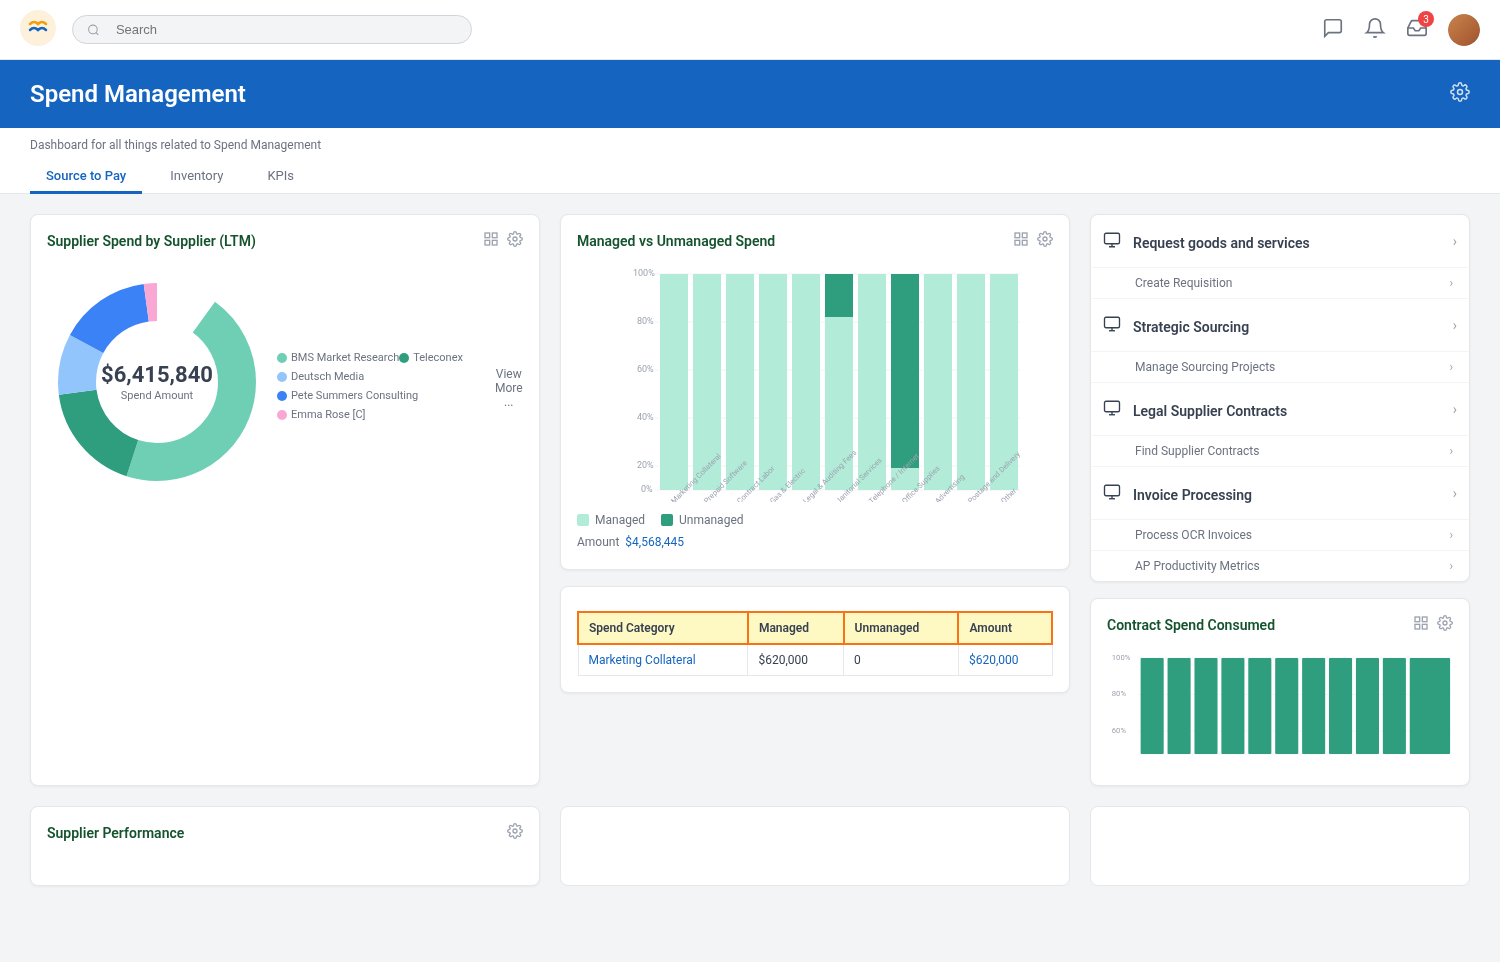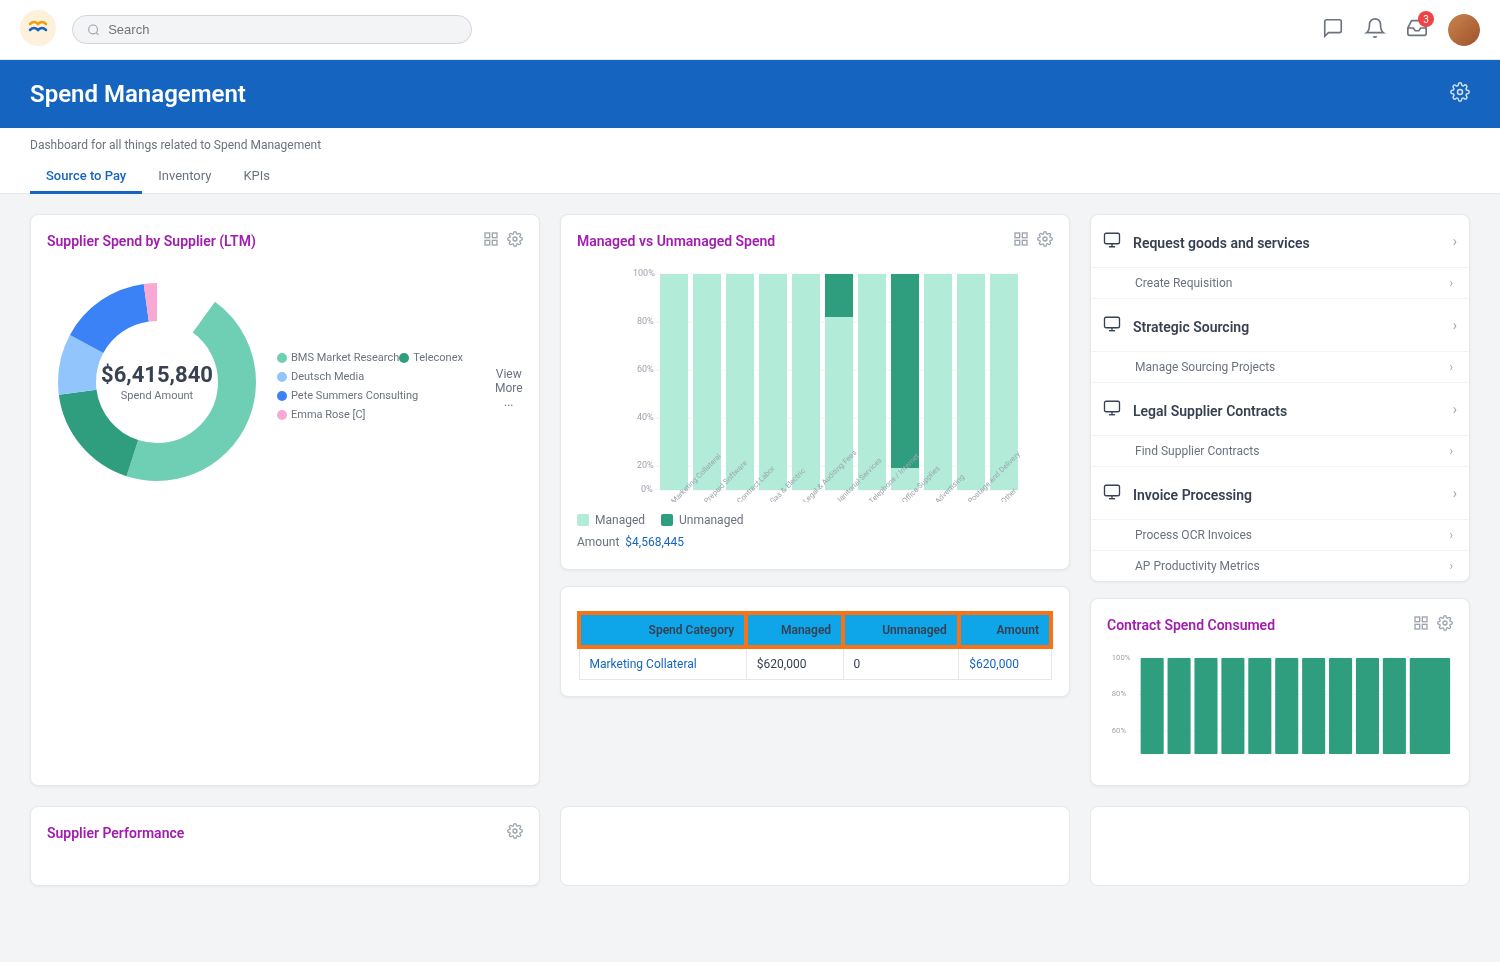--- a/index.html
+++ b/index.html
@@ -17,21 +17,21 @@
       position: relative;
       z-index: 10;
     }
     .search-bar {
       display: flex;
       align-items: center;
       background: #f3f4f6;
       border: 1px solid #d1d5db;
       border-radius: 20px;
       padding: 6px 14px;
-      gap: 8px;
+      gap: 16px;
       width: 400px;
     }
     .search-bar input {
       border: none;
       background: transparent;
       outline: none;
       font-size: 13px;
       color: #6b7280;
       width: 100%;
     }
@@ -65,21 +65,21 @@
     .page-header-title { color: #fff; font-size: 24px; font-weight: 600; }
     .header-gear { color: #fff; opacity: 0.8; cursor: pointer; font-size: 18px; }
 
     
     .sub-header {
       background: #fff;
       padding: 10px 30px 0;
       border-bottom: 1px solid #e5e7eb;
     }
     .sub-title { font-size: 12px; color: #6b7280; margin-bottom: 8px; }
-    .tabs { display: flex; gap: 0; }
+    .tabs { display: flex; gap: 12px; }
     .tab {
       padding: 8px 16px;
       cursor: pointer;
       font-size: 13px;
       color: #6b7280;
       border-bottom: 3px solid transparent;
       margin-bottom: -1px;
     }
     .tab.active { color: #1565c0; border-bottom-color: #1565c0; font-weight: 500; }
 
@@ -98,21 +98,21 @@
       border: 1px solid #e5e7eb;
       padding: 16px;
       box-shadow: 0 1px 3px rgba(0,0,0,0.05);
     }
     .card-header {
       display: flex;
       align-items: center;
       justify-content: space-between;
       margin-bottom: 12px;
     }
-    .card-title { font-size: 14px; font-weight: 600; color: #a21caf; }
+    .card-title { font-size: 14px; font-weight: 600; color: #14532d; }
     .card-icons { display: flex; gap: 8px; color: #9ca3af; }
 
     
     .donut-container {
       display: flex;
       align-items: center;
     }
     .donut-wrapper {
       position: relative;
       width: 220px;
@@ -137,21 +137,21 @@
 
     
     .chart-legend { display: flex; gap: 16px; margin: 8px 0; }
     .chart-legend-item { display: flex; align-items: center; gap: 6px; font-size: 12px; color: #6b7280; }
     .legend-square { width: 12px; height: 12px; border-radius: 2px; }
     .amount-row { font-size: 12px; color: #6b7280; margin: 4px 0; }
     .amount-value { color: #1565c0; font-weight: 400; }
 
     
     .spend-table { width: 100%; border-collapse: collapse; margin-top: 8px; font-size: 12px; }
-    .spend-table th { background: #0ea5e9; padding: 8px 10px; text-align: right; font-weight: 600; color: #374151; border: 4px solid #f97316; }
+    .spend-table th { background: #fef9c3; padding: 8px 10px; text-align: left; font-weight: 600; color: #374151; border: 2px solid #f97316; }
     .spend-table td { padding: 8px 10px; border: 1px solid #e5e7eb; color: #374151; }
     .spend-table td a { color: #1565c0; text-decoration: none; }
 
     
     .right-panel { display: flex; flex-direction: column; gap: 16px; }
 
     
     .action-card {
       background: #fff;
       border-radius: 8px;

